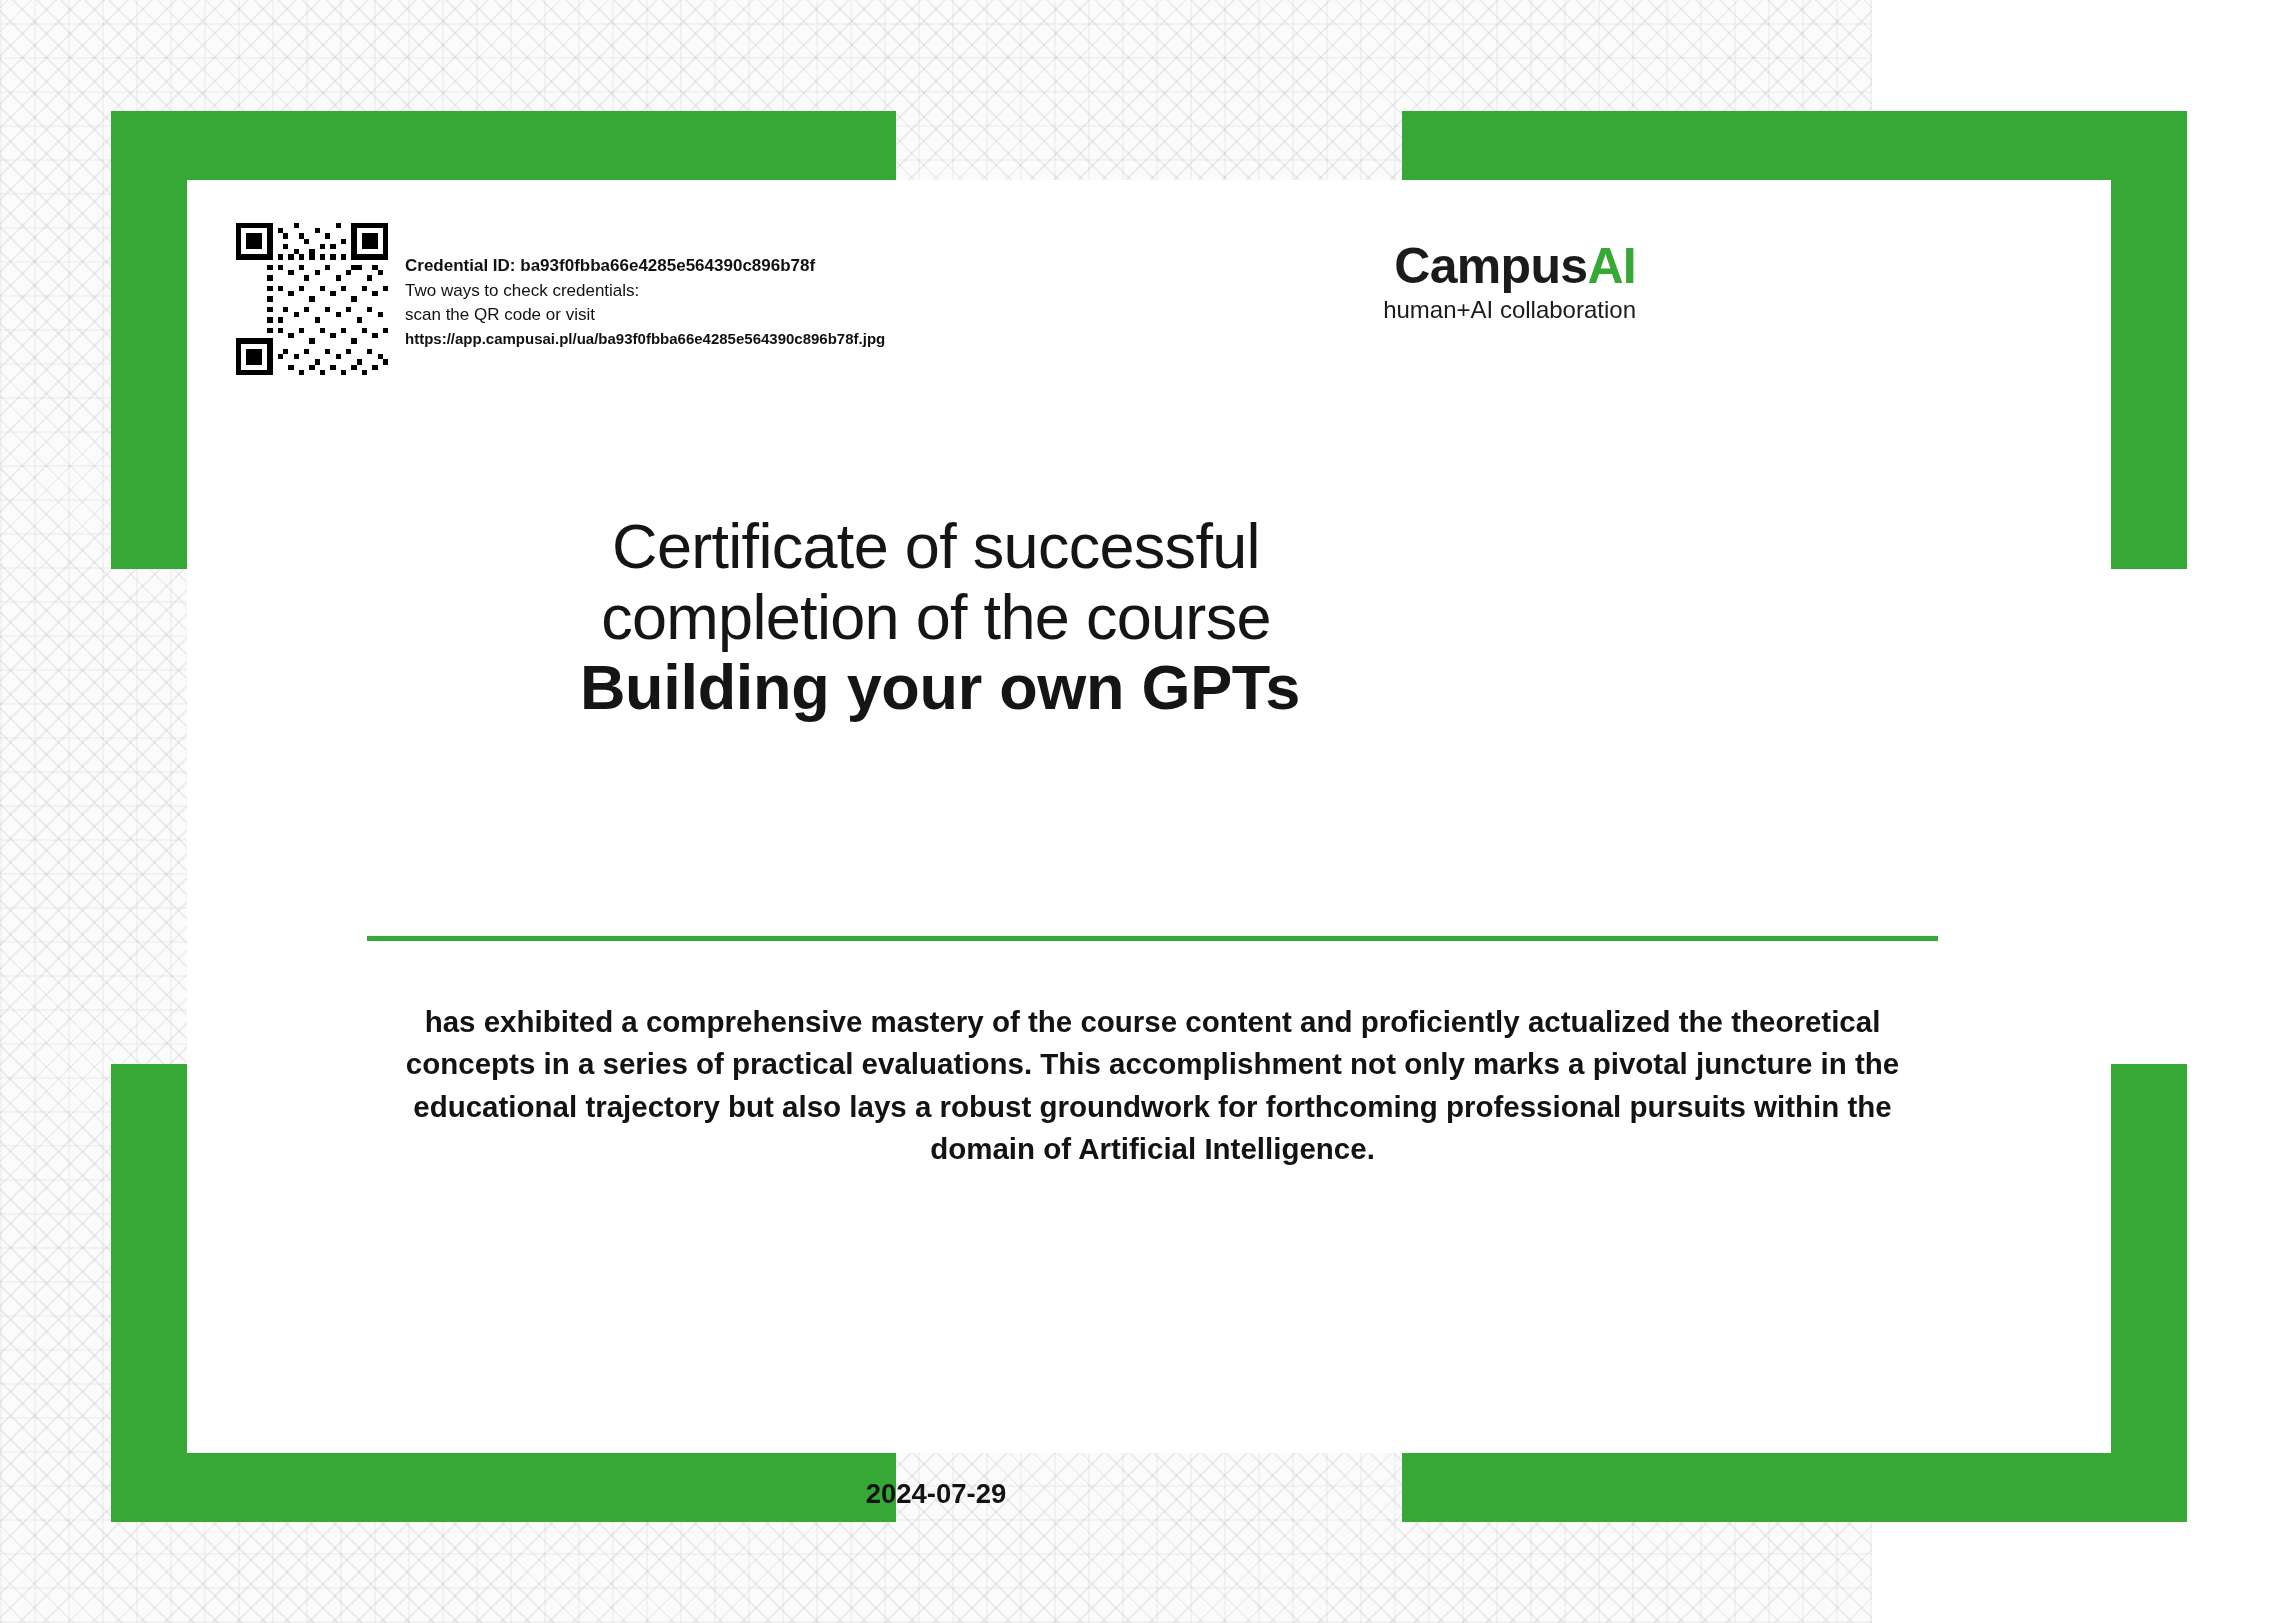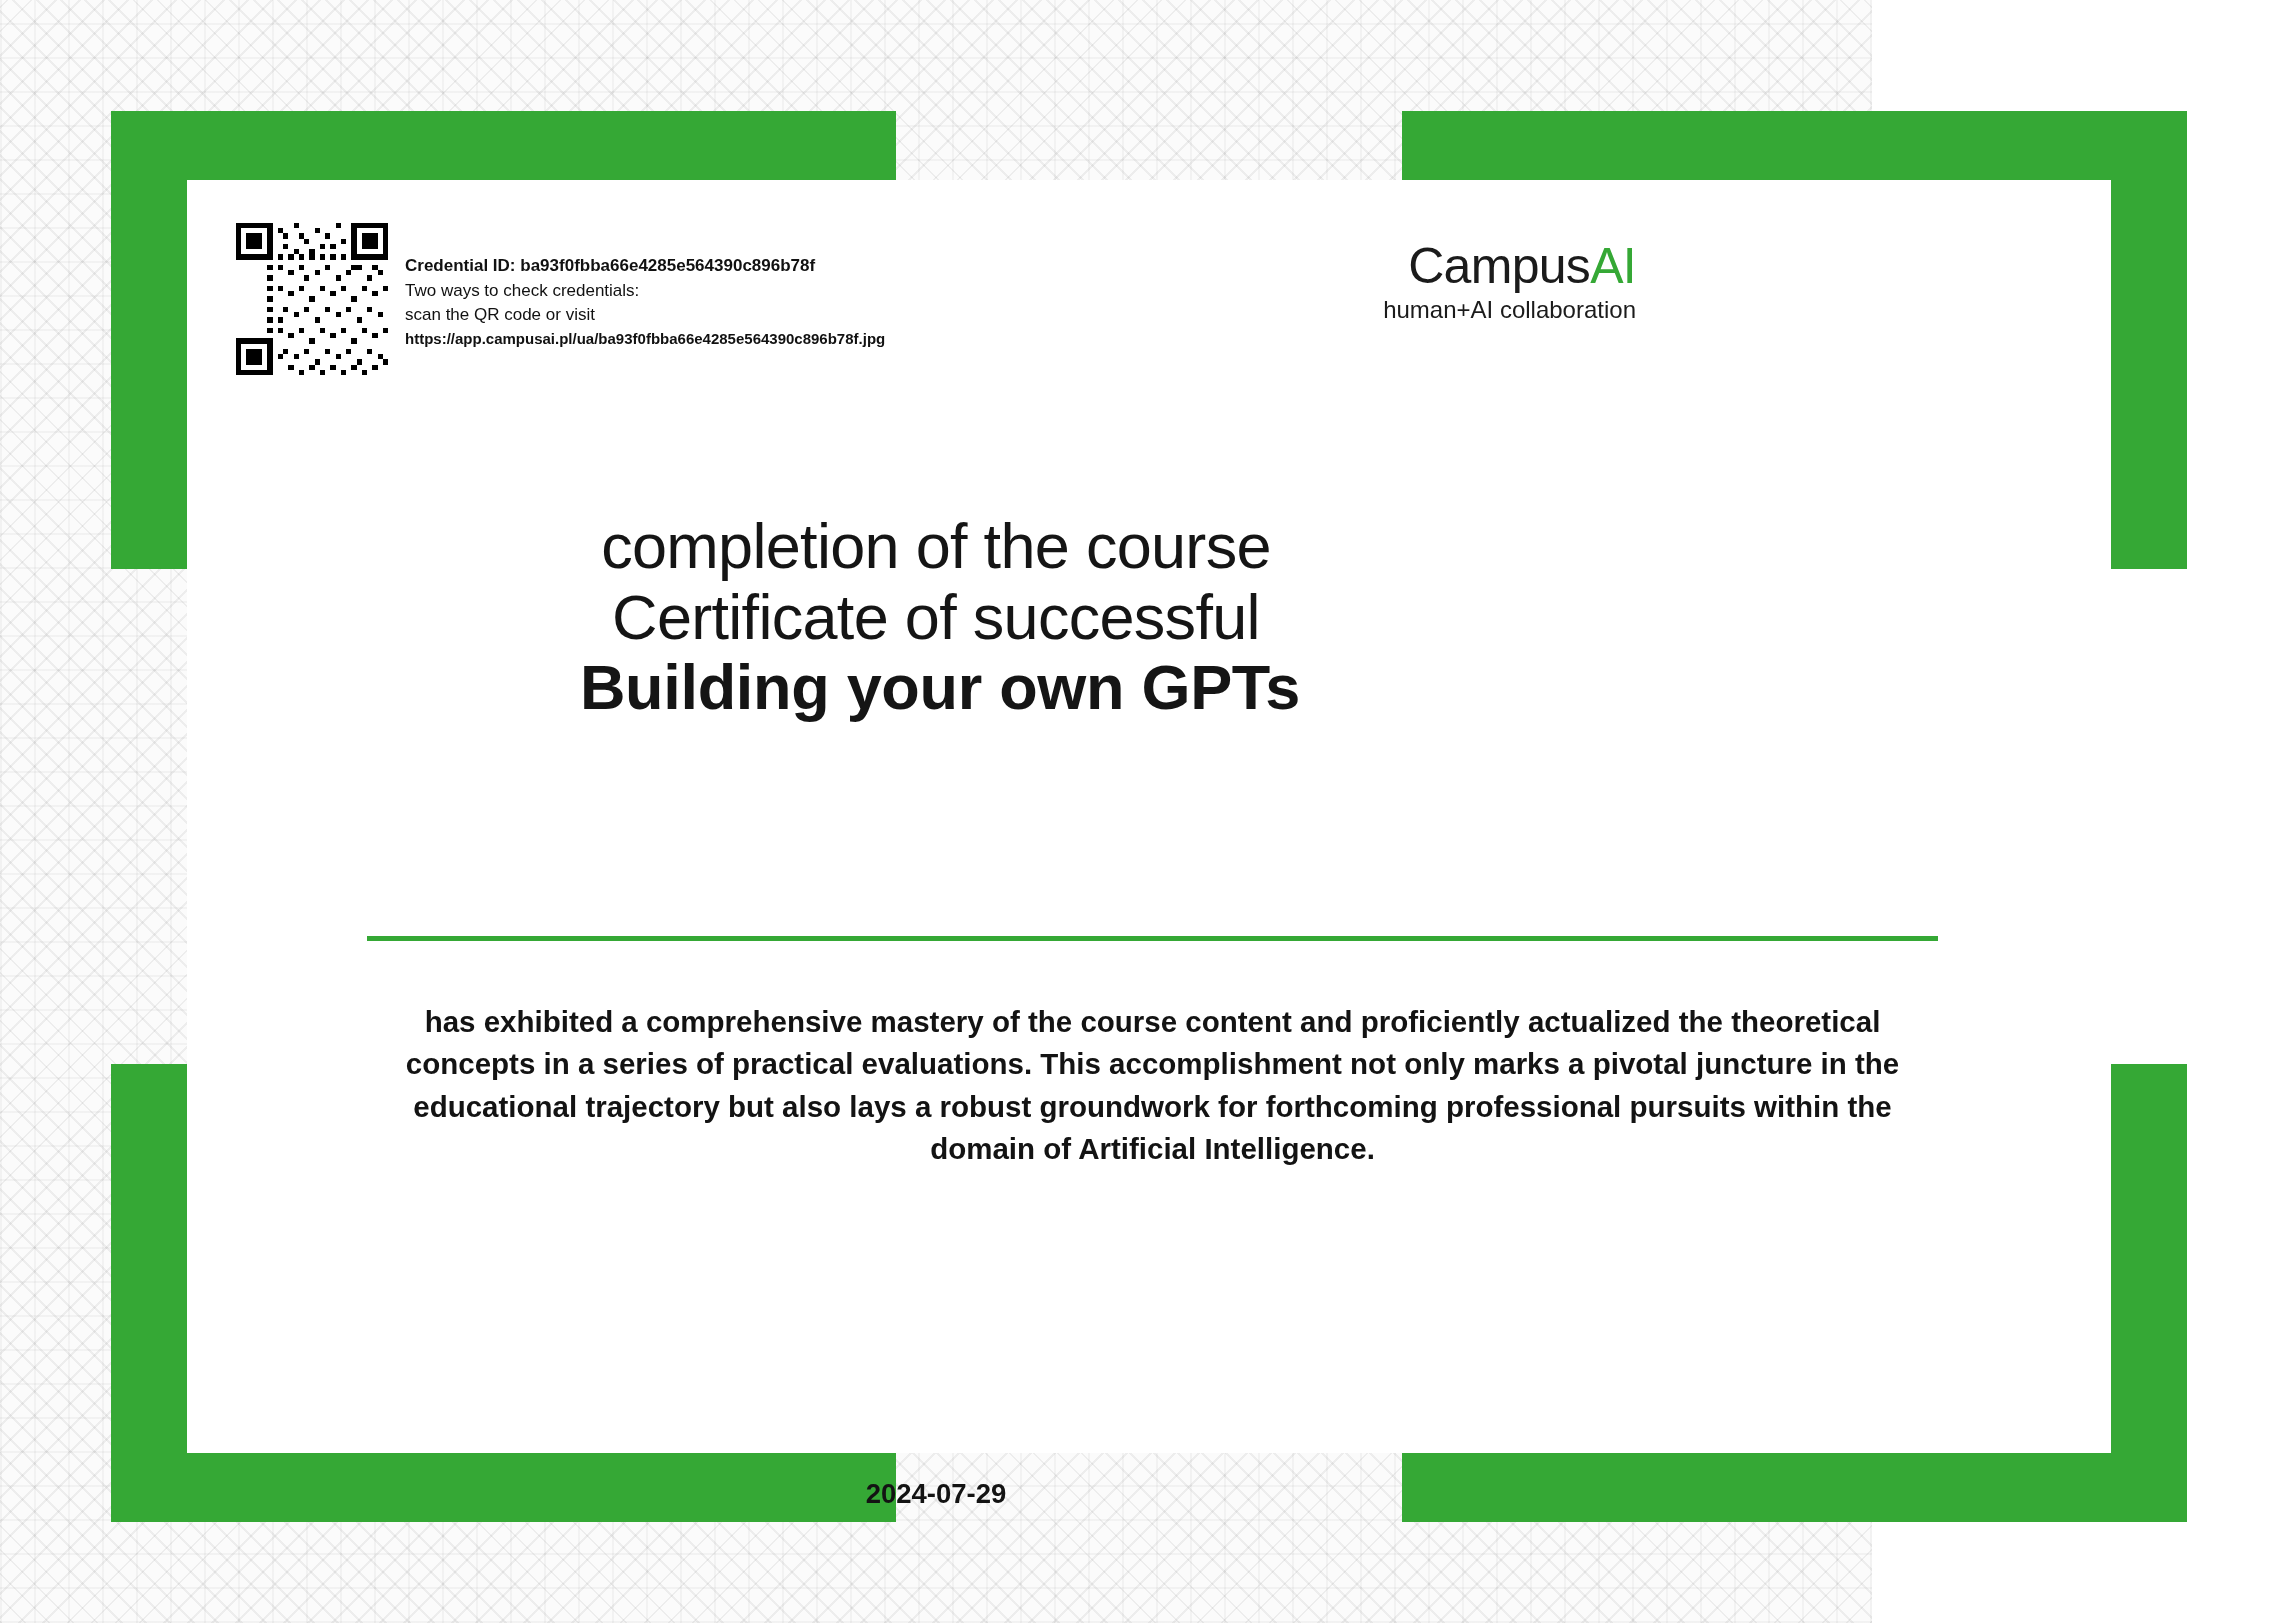--- a/index.html
+++ b/index.html
@@ -89,21 +89,21 @@
 
   
   .logo {
     position: absolute;
     right: 236px;
     top: 241px;
     text-align: right;
   }
   .logo-main {
     font-size: 50px;
-    font-weight: normal;
+    font-weight: bold;
     letter-spacing: -0.7px;
     color: #1b1b1b;
     line-height: 1;
     white-space: nowrap;
   }
   .logo-main .ai { color: #35a835; }
   .logo-sub {
     font-size: 24px;
     color: #1b1b1b;
     margin-top: 5px;
@@ -328,22 +328,22 @@
       <div class="cred-line small">https://app.campusai.pl/ua/ba93f0fbba66e4285e564390c896b78f.jpg</div>
     </div>
   </div>
 
   <div class="logo">
     <div class="logo-main"><span>Campus</span><span class="ai">AI</span></div>
     <div class="logo-sub">human+AI collaboration</div>
   </div>
 
   <div class="titles">
+    <div class="title-line">Certificate of successful</div>
     <div class="title-line">completion of the course</div>
-    <div class="title-line">Certificate of successful</div>
     <div class="course-name">Building your own GPTs</div>
   </div>
 
 
   <div class="divider"></div>
 
   <div class="body-text">has exhibited a comprehensive mastery of the course content and proficiently actualized the theoretical concepts in a series of practical evaluations. This accomplishment not only marks a pivotal juncture in the educational trajectory but also lays a robust groundwork for forthcoming professional pursuits within the domain of Artificial Intelligence.</div>
 
   <div class="date">2024-07-29</div>
 

